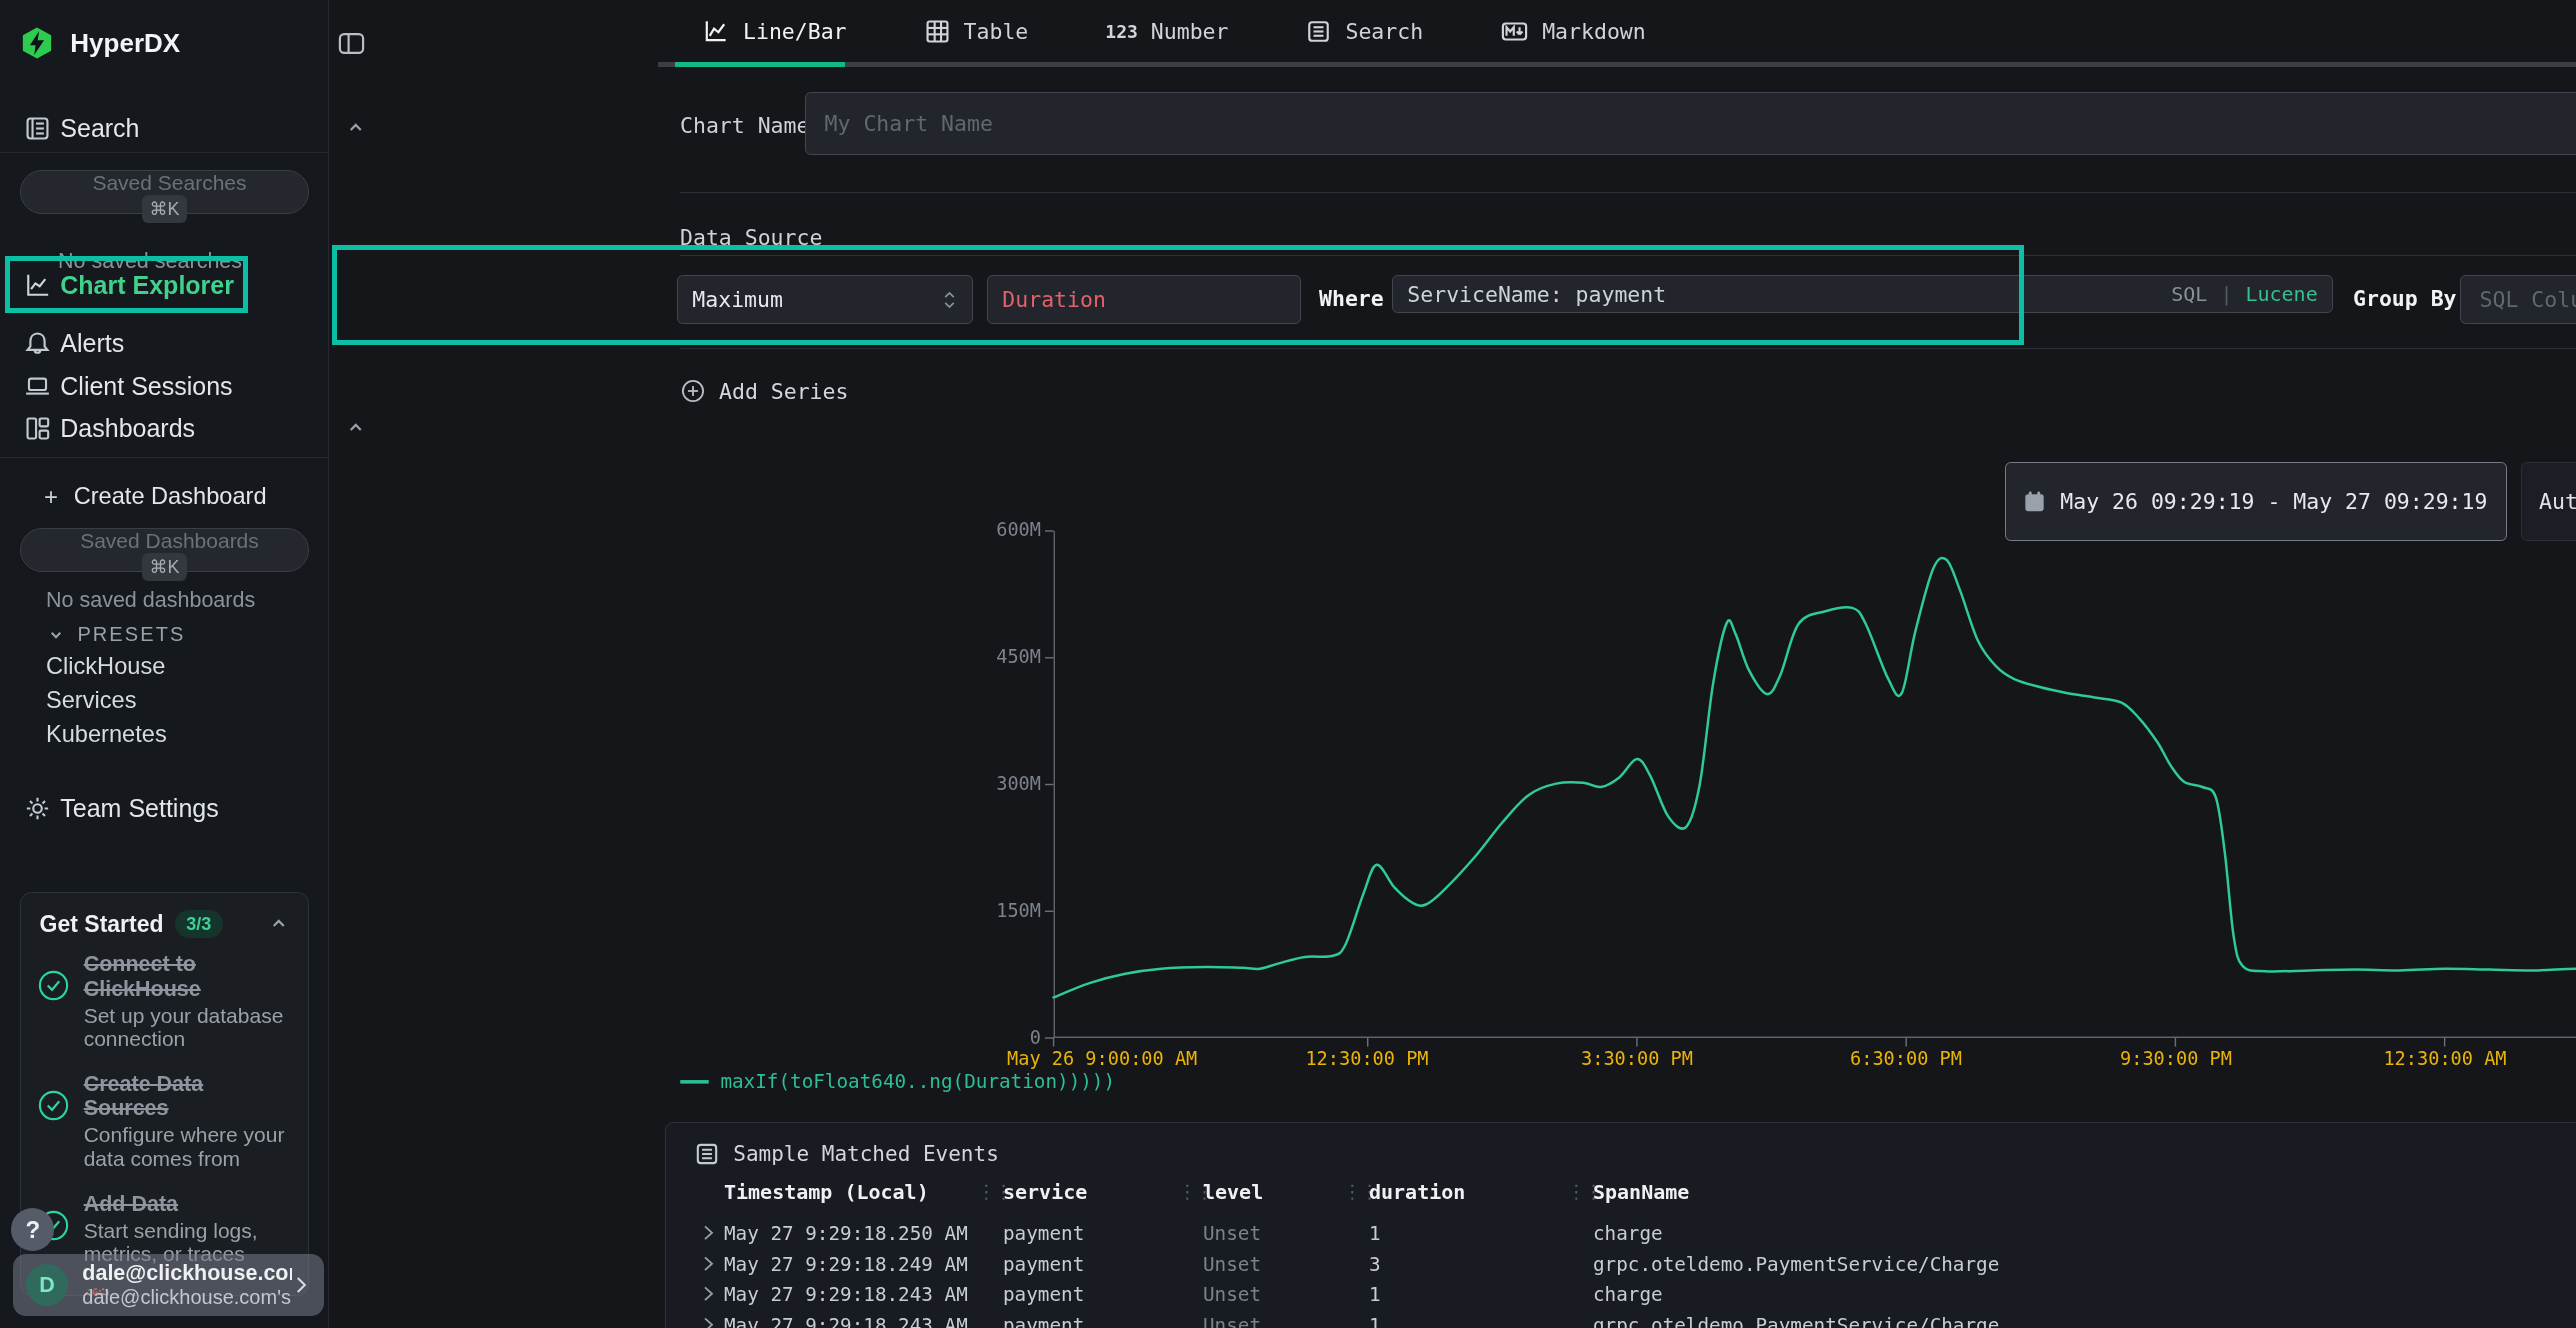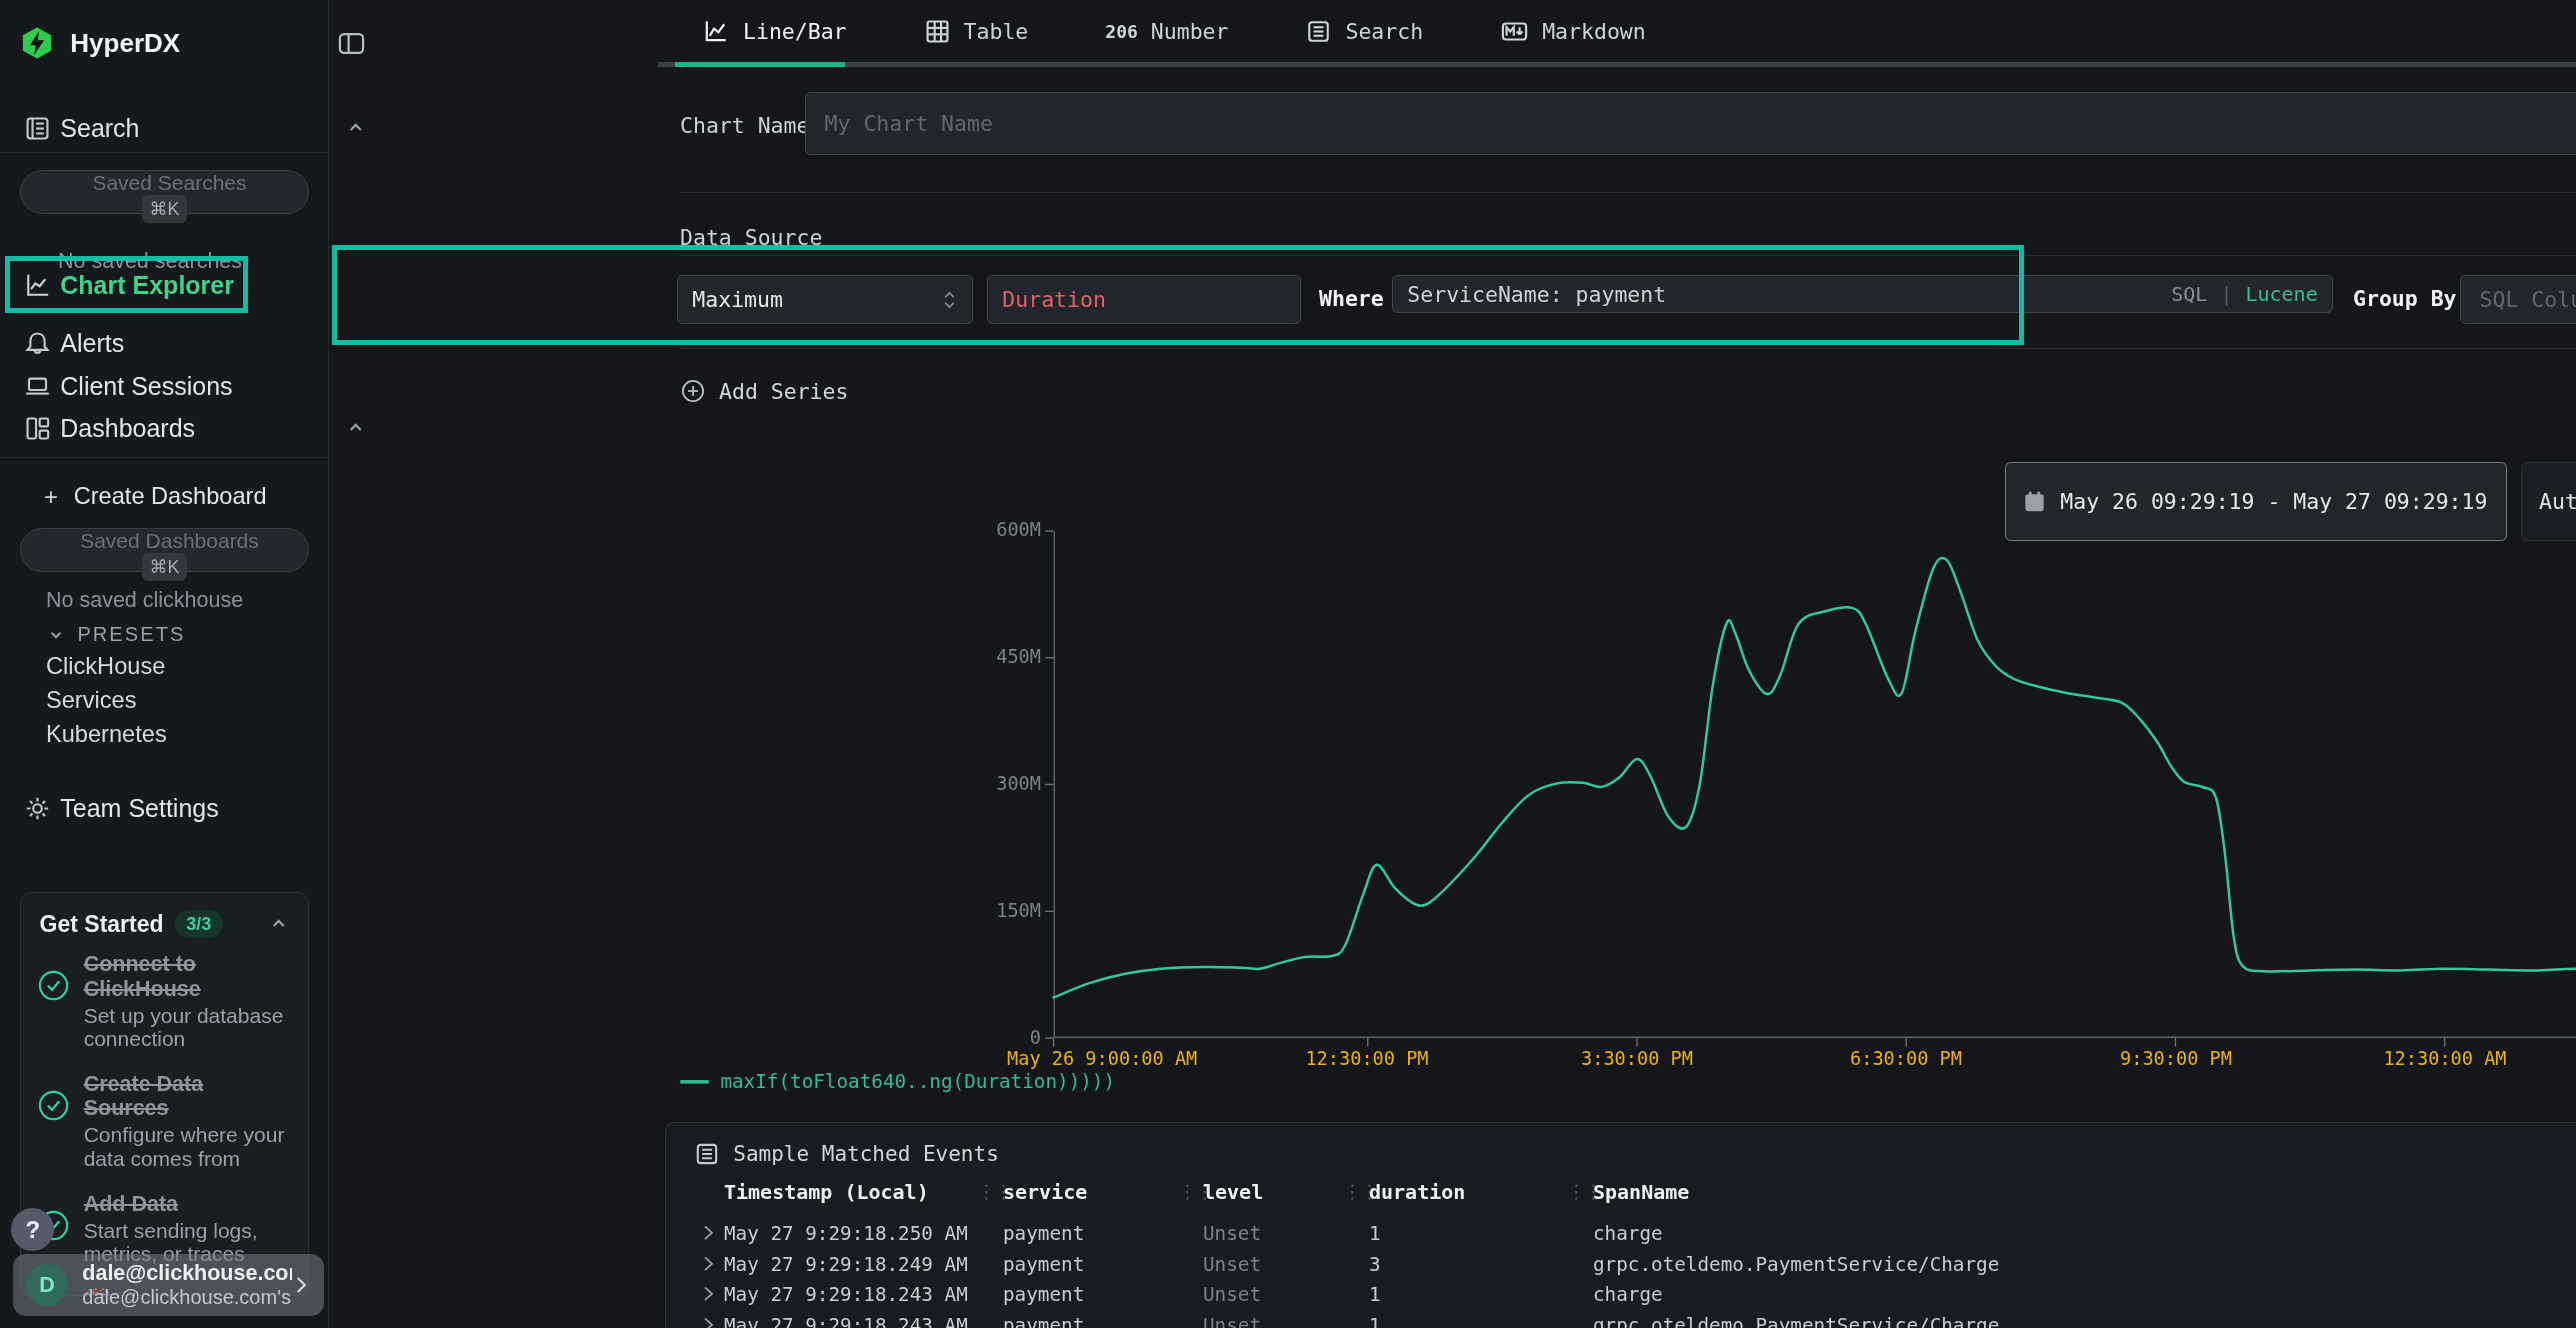--- a/index.html
+++ b/index.html
@@ -180,21 +180,21 @@
   </div>
 
   <div class="pill" style="top:528px;">
     <svg width="21.5" height="21.5" viewBox="0 0 30 30" fill="none" stroke="#8a9097" stroke-width="3">
         <circle cx="13" cy="13" r="8"></circle>
         <line x1="19" y1="19" x2="26" y2="26"></line>
       </svg>
     <span class="ph">Saved Dashboards</span>
     <span class="kbd">⌘K</span>
   </div>
-  <div class="abs dim-note" style="left:46px;top:588px;">No saved clickhouse</div>
+  <div class="abs dim-note" style="left:46px;top:588px;">No saved dashboards</div>
 
   <div class="side-row" style="top:620px;height:29px;">
     <svg style="margin-left:46px;" width="20" height="20" viewBox="0 0 28 28" fill="none" stroke="#9aa1ab" stroke-width="3">
         <polyline points="8,11 14,17 20,11"></polyline>
       </svg>
     <span style="font-size:20px;letter-spacing:2.1px;color:#9aa1ab;margin-left:11.4px;">PRESETS</span>
   </div>
   <div class="abs preset" style="left:46px;top:653px;">ClickHouse</div>
   <div class="abs preset" style="left:46px;top:687px;">Services</div>
   <div class="abs preset" style="left:46px;top:721px;">Kubernetes</div>
@@ -286,21 +286,21 @@
       <svg width="27" height="27" viewBox="0 0 38 38" fill="#cfd4da">
           <rect x="5" y="5" width="28" height="28" rx="3" fill="none" stroke="#cfd4da" stroke-width="3"></rect>
           <line x1="5" y1="14" x2="33" y2="14" stroke="#cfd4da" stroke-width="3"></line>
           <line x1="5" y1="23" x2="33" y2="23" stroke="#cfd4da" stroke-width="3"></line>
           <line x1="15" y1="5" x2="15" y2="33" stroke="#cfd4da" stroke-width="3"></line>
           <line x1="24" y1="5" x2="24" y2="33" stroke="#cfd4da" stroke-width="3"></line>
         </svg>
       <span>Table</span>
     </span>
     <span class="tab">
-      <span style="font-size:18px;font-weight:bold;">206</span>
+      <span style="font-size:18px;font-weight:bold;">123</span>
       <span>Number</span>
     </span>
     <span class="tab">
       <svg width="27" height="27" viewBox="0 0 38 38" fill="none" stroke="#cfd4da" stroke-width="3">
           <rect x="6" y="6" width="26" height="26" rx="4"></rect>
           <line x1="12" y1="13" x2="26" y2="13"></line>
           <line x1="12" y1="19" x2="26" y2="19"></line>
           <line x1="12" y1="25" x2="26" y2="25"></line>
         </svg>
       <span>Search</span>

